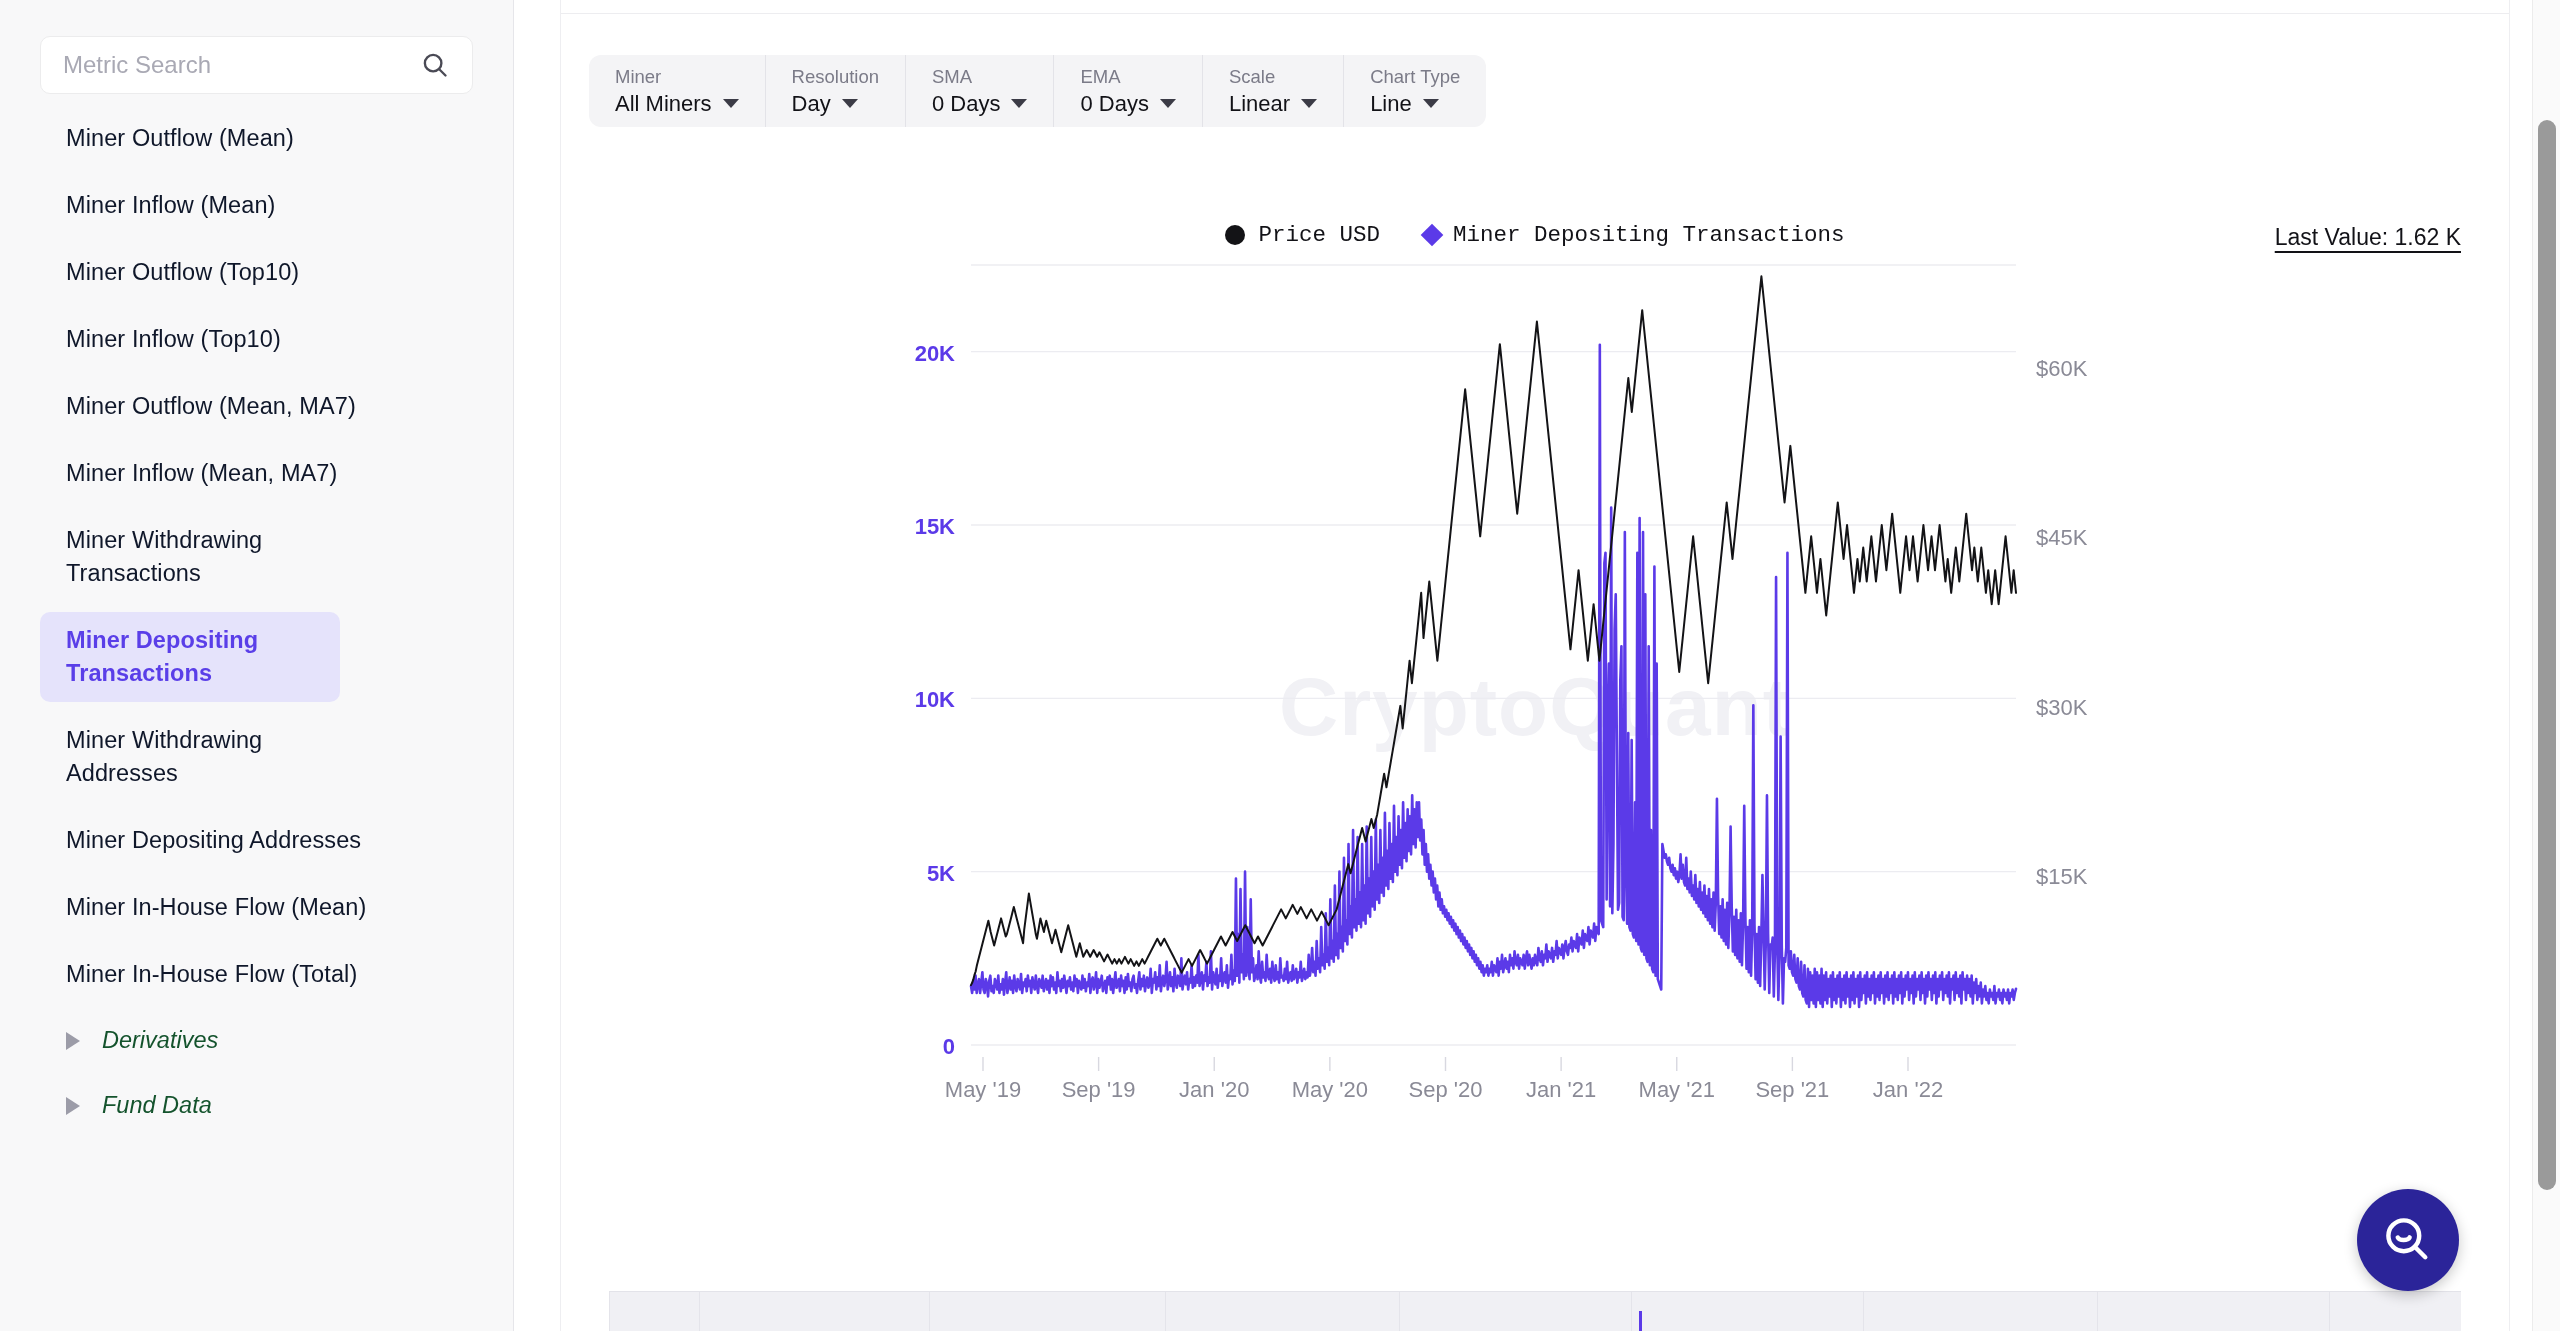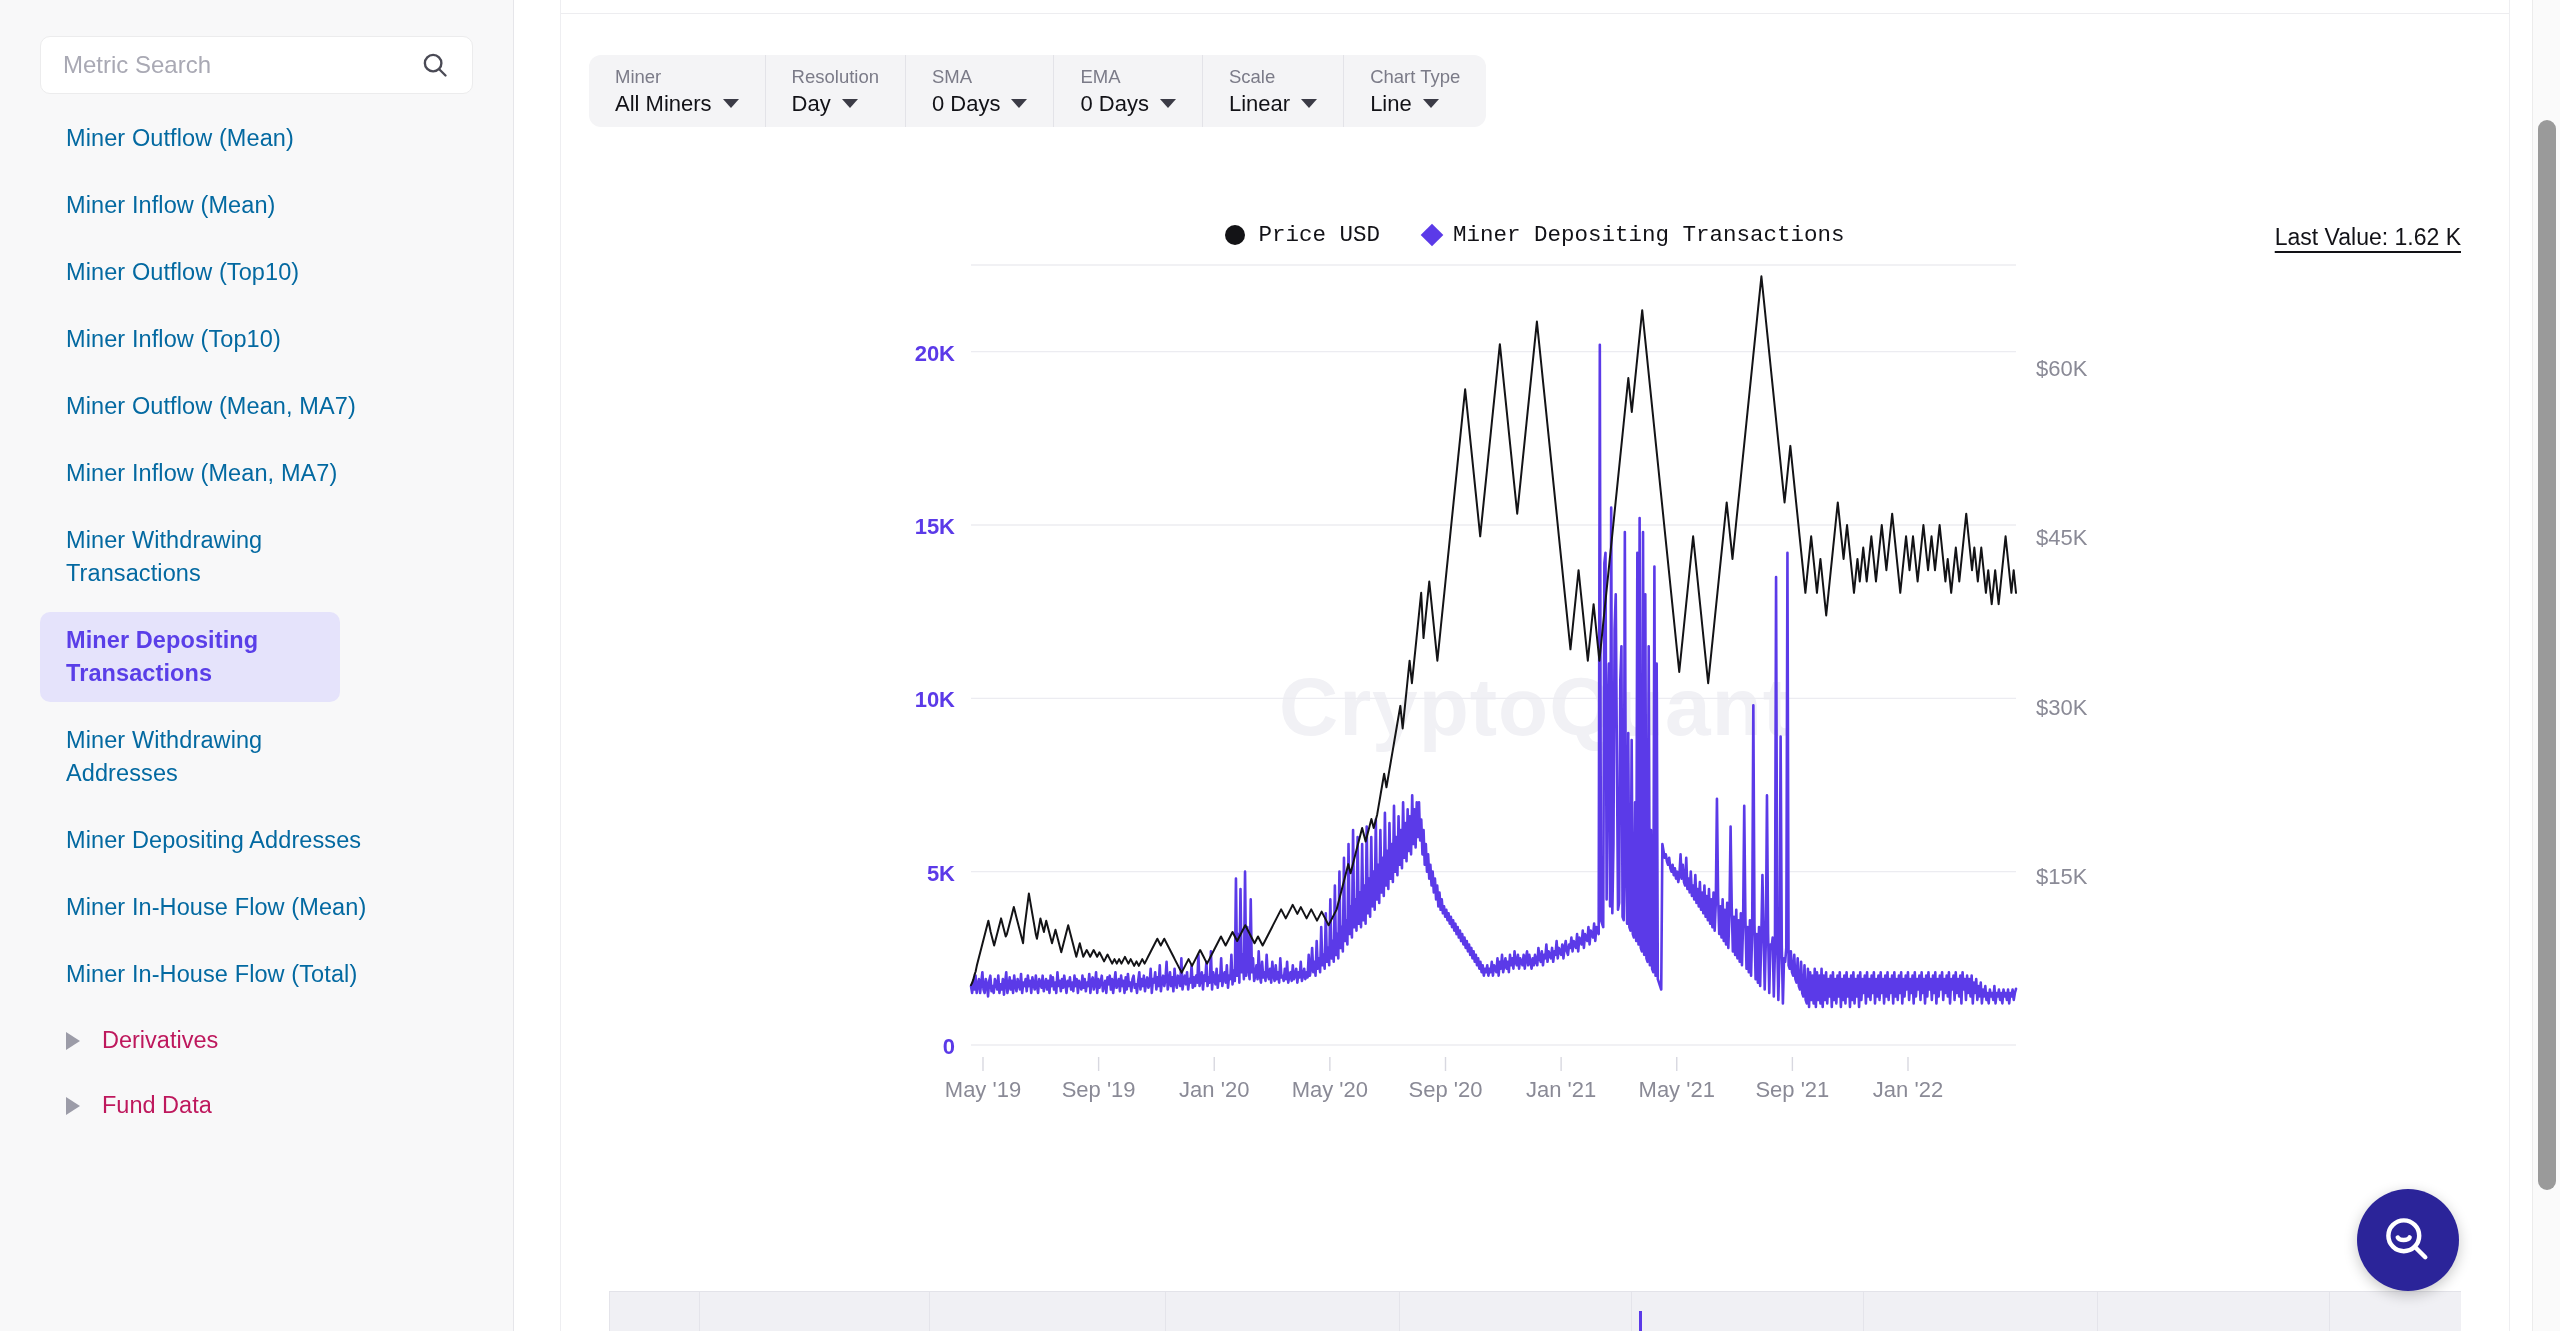--- a/index.html
+++ b/index.html
@@ -36,21 +36,21 @@
     font-size: 24px; color: #2c2c33;
     width: 100%;
   }
   .search-box input::placeholder { color: #a9a9b4; }
   .search-icon { flex: 0 0 auto; margin-left: 8px; display:flex; }
 
   .metric-list { padding: 16px 40px 0 40px; }
   .metric-item {
     font-size: 23.5px;
     line-height: 33px;
-    color: #0369a1;
+    color: #0f172a;
     padding: 12px 26px;
     border-radius: 10px;
     margin-bottom: 10px;
     letter-spacing: .1px;
   }
   .metric-item.two-line { padding: 12px 26px; }
   .metric-item.active {
     background: #e5e3fb;
     color: #5a3fe8;
     font-weight: 700;
@@ -62,21 +62,21 @@
     padding: 14px 26px;
     margin-bottom: 10px;
   }
   .caret {
     width: 0; height: 0;
     border-left: 14px solid #9c9ca8;
     border-top: 9px solid transparent;
     border-bottom: 9px solid transparent;
     flex: 0 0 auto;
   }
-  .group-label { font-size: 23.5px; color: #be185d; }
+  .group-label { font-size: 23.5px; color: #14532d; font-style: italic; }
 
   
   .main {
     position: absolute;
     left: 560px; top: 0;
     width: 1950px; height: 1331px;
     background: #ffffff;
     border-left: 1px solid #eeeef1;
     border-right: 1px solid #eeeef1;
   }

